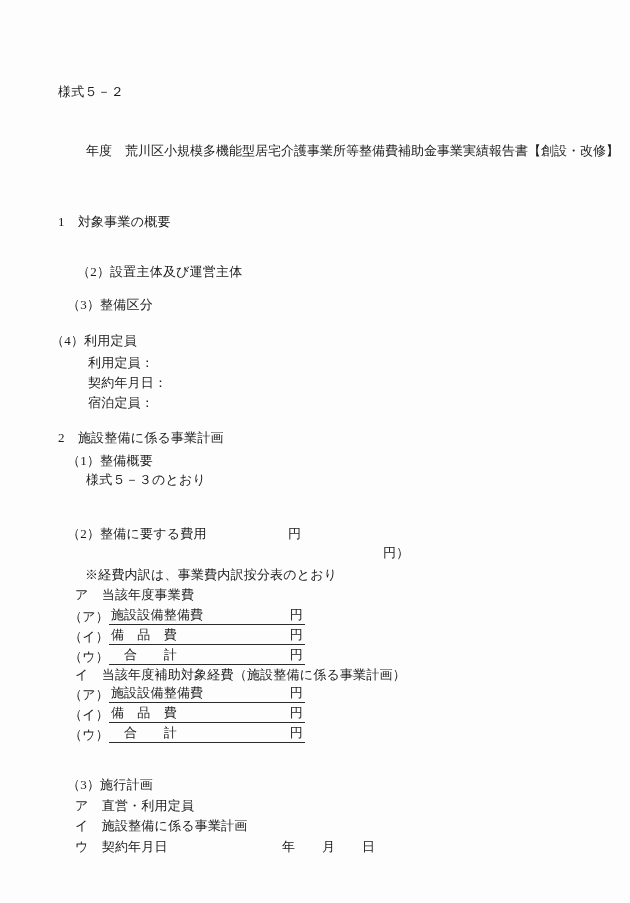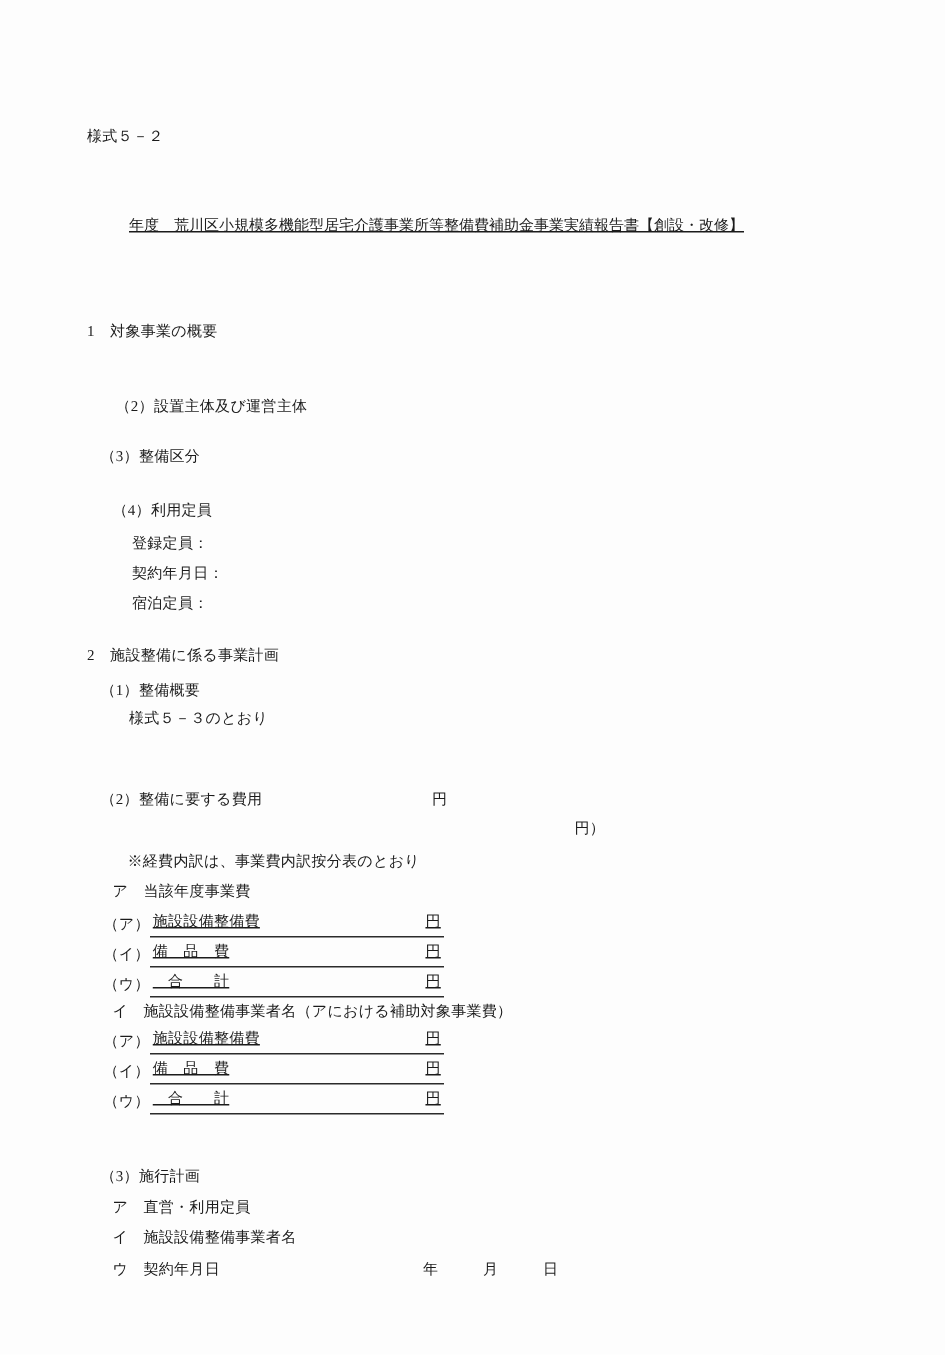--- a/index.html
+++ b/index.html
@@ -10,52 +10,51 @@
     color:#1b1b1b;
   }
   .page{
     position:relative;
     width:630px;height:903px;
     background:#fdfdfd;
     overflow:hidden;
   }
   .ln{
     position:absolute;
-    font-size:10px;
+    font-size:13px;
     line-height:17px;
     white-space:pre;
     letter-spacing:.2px;
   }
-  .title{letter-spacing:0;text-decoration:underline;}
+  .title{letter-spacing:0;}
   .moneyrow{display:flex;align-items:flex-end;}
   .row-no{white-space:pre;}
   .uline{
     display:inline-flex;
     justify-content:space-between;
     align-items:flex-end;
     width:192px;
     border-bottom:1px solid #2b2b2b;
     padding:0 2px 1px 2px;
-    text-decoration:underline;
   }
 </style>
 </head>
 <body>
 
 <div class="page">
 
   <div class="ln" style="top:83px;left:58px">様式５－２</div>
 
   <div class="ln title" style="top:142px;left:86px">年度　荒川区小規模多機能型居宅介護事業所等整備費補助金事業実績報告書【創設・改修】</div>
 
   <div class="ln" style="top:213px;left:58px">1　対象事業の概要</div>
   <div class="ln" style="top:263px;left:77px">（2）設置主体及び運営主体</div>
   <div class="ln" style="top:296px;left:67px">（3）整備区分</div>
-  <div class="ln" style="top:332px;left:75px">（4）利用定員</div>
-  <div class="ln" style="top:354px;left:88px">登録定員：</div>
+  <div class="ln" style="top:332px;left:51px">（4）利用定員</div>
+  <div class="ln" style="top:354px;left:88px">利用定員：</div>
   <div class="ln" style="top:374px;left:88px">契約年月日：</div>
   <div class="ln" style="top:394px;left:88px">宿泊定員：</div>
 
   <div class="ln" style="top:429px;left:58px">2　施設整備に係る事業計画</div>
   <div class="ln" style="top:452px;left:67px">（1）整備概要</div>
   <div class="ln" style="top:471px;left:86px">様式５－３のとおり</div>
 
   <div class="ln" style="top:525px;left:67px">（2）整備に要する費用</div>
   <div class="ln" style="top:525px;left:288px">円</div>
   <div class="ln" style="top:544px;left:383px">円）</div>
@@ -66,33 +65,33 @@
   <div class="ln moneyrow" style="top:606px;left:69px">
     <span class="row-no">（ア）</span><span class="uline"><span>施設設備整備費</span><span>円</span></span>
   </div>
   <div class="ln moneyrow" style="top:626px;left:69px">
     <span class="row-no">（イ）</span><span class="uline"><span>備　品　費</span><span>円</span></span>
   </div>
   <div class="ln moneyrow" style="top:646px;left:69px">
     <span class="row-no">（ウ）</span><span class="uline"><span>　合　　計</span><span>円</span></span>
   </div>
 
-  <div class="ln" style="top:666px;left:75px">イ　施設設備整備事業者名（アにおける補助対象事業費）</div>
+  <div class="ln" style="top:666px;left:75px">イ　当該年度補助対象経費（施設整備に係る事業計画）</div>
 
   <div class="ln moneyrow" style="top:684px;left:69px">
     <span class="row-no">（ア）</span><span class="uline"><span>施設設備整備費</span><span>円</span></span>
   </div>
   <div class="ln moneyrow" style="top:704px;left:69px">
     <span class="row-no">（イ）</span><span class="uline"><span>備　品　費</span><span>円</span></span>
   </div>
   <div class="ln moneyrow" style="top:724px;left:69px">
     <span class="row-no">（ウ）</span><span class="uline"><span>　合　　計</span><span>円</span></span>
   </div>
 
   <div class="ln" style="top:776px;left:67px">（3）施行計画</div>
   <div class="ln" style="top:797px;left:75px">ア　直営・利用定員</div>
-  <div class="ln" style="top:817px;left:75px">イ　施設設備整備事業者名</div>
+  <div class="ln" style="top:817px;left:75px">イ　施設整備に係る事業計画</div>
   <div class="ln" style="top:838px;left:75px">ウ　契約年月日</div>
   <div class="ln" style="top:838px;left:282px">年</div>
   <div class="ln" style="top:838px;left:322px">月</div>
   <div class="ln" style="top:838px;left:362px">日</div>
 
 </div>
 
 </body></html>

